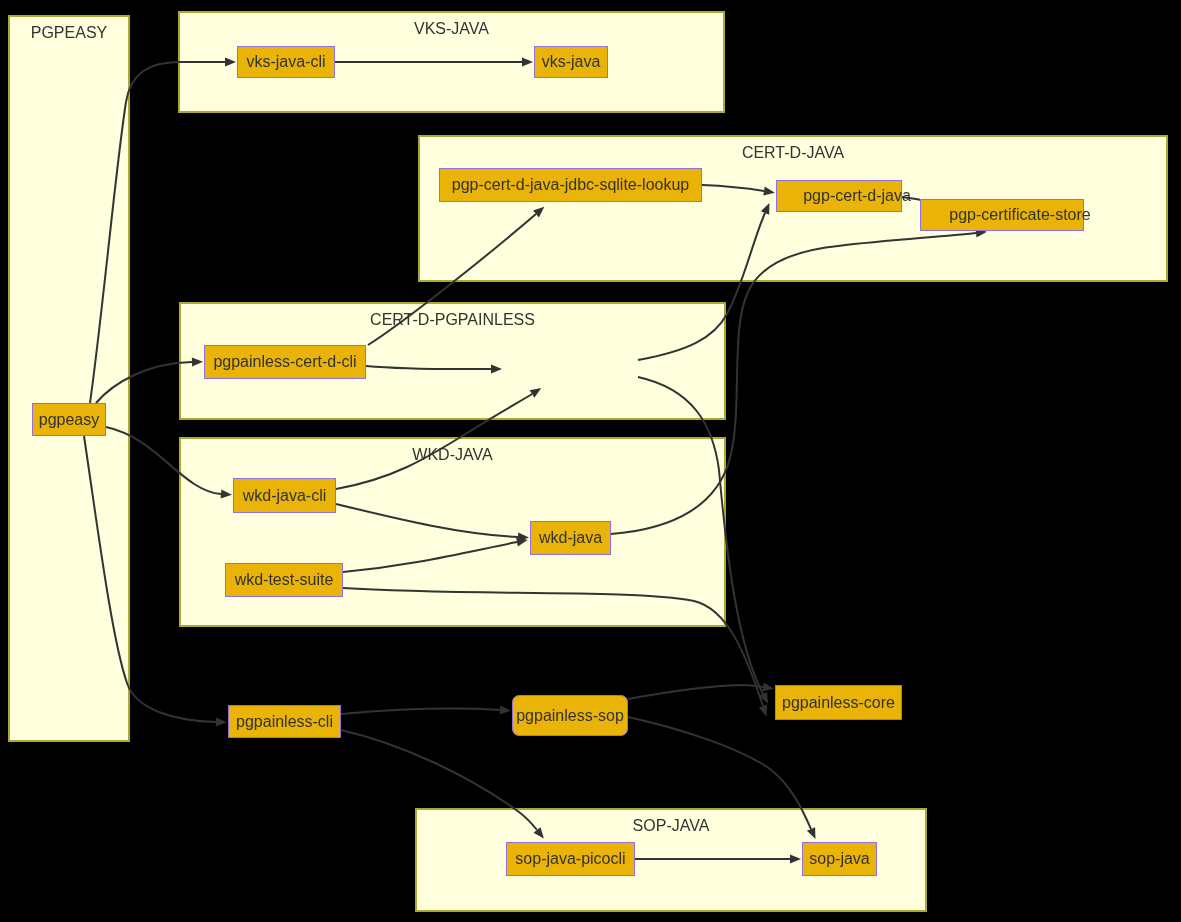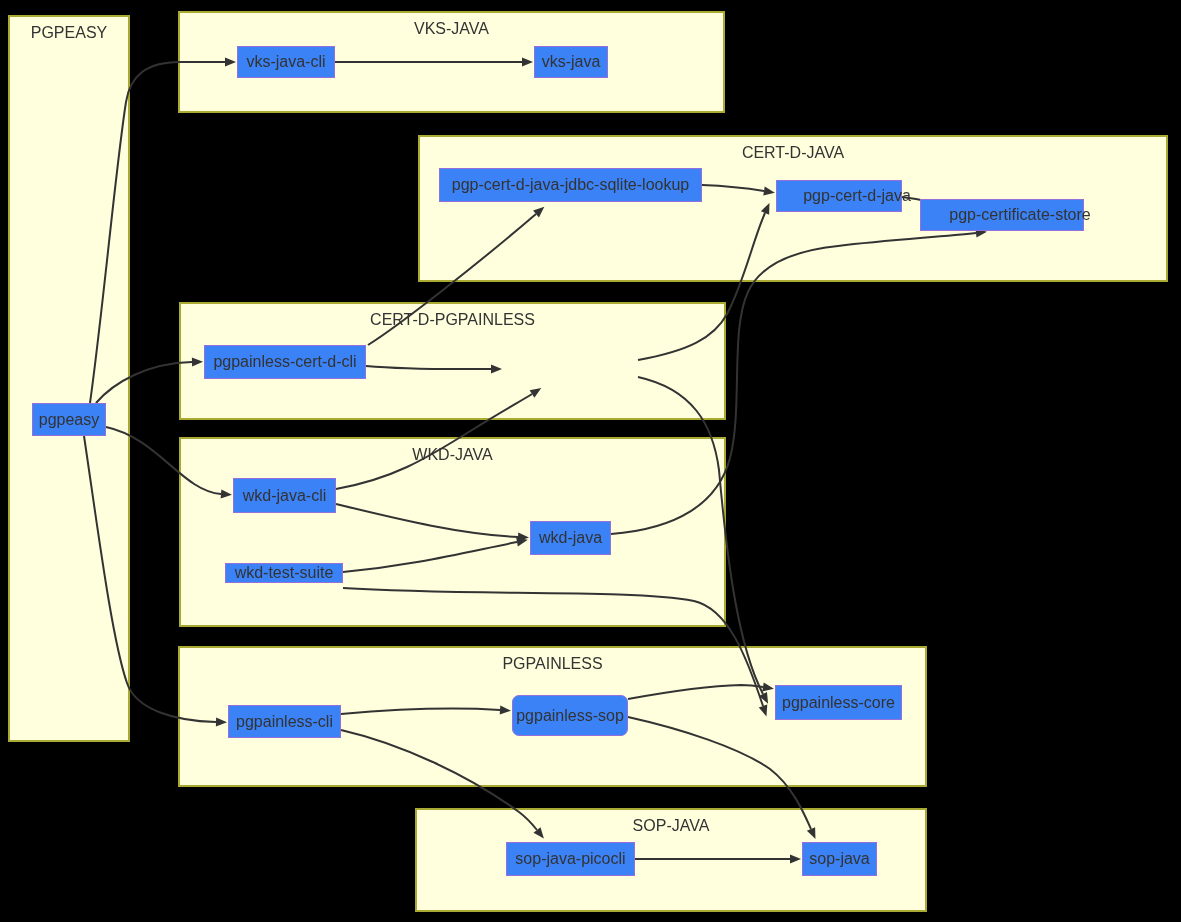--- a/index.html
+++ b/index.html
@@ -10,21 +10,21 @@
   .group{
     position:absolute;background:#ffffde;border:2px solid #aaaa33;
     box-sizing:border-box;z-index:1;
   }
   .group-label{
     position:absolute;top:7px;left:0;width:100%;text-align:center;
     color:#333;font-size:16px;line-height:18px;white-space:nowrap;
   }
   .edges{position:absolute;left:0;top:0;z-index:2;}
   .node{
-    position:absolute;background:#3b82f6;border:1.5px solid #9370db;
+    position:absolute;background:#eab308;border:1.5px solid #9370db;
     box-sizing:border-box;z-index:3;display:flex;align-items:center;
     justify-content:center;color:#333;font-size:16px;white-space:nowrap;
   }
 </style>
 </head>
 <body>
 
 <div class="canvas">
 
   <div class="group" style="left:8px;top:15px;width:122px;height:727px;">
@@ -34,23 +34,20 @@
     <div class="group-label">VKS-JAVA</div>
   </div>
   <div class="group" style="left:418px;top:135px;width:750px;height:147px;">
     <div class="group-label">CERT-D-JAVA</div>
   </div>
   <div class="group" style="left:179px;top:302px;width:547px;height:118px;">
     <div class="group-label">CERT-D-PGPAINLESS</div>
   </div>
   <div class="group" style="left:179px;top:437px;width:547px;height:190px;">
     <div class="group-label">WKD-JAVA</div>
-  </div>
-  <div class="group" style="left:178px;top:646px;width:749px;height:141px;">
-    <div class="group-label">PGPAINLESS</div>
   </div>
   <div class="group" style="left:415px;top:808px;width:512px;height:104px;">
     <div class="group-label">SOP-JAVA</div>
   </div>
 
   <svg class="edges" width="1181" height="922" viewBox="0 0 1181 922">
     <defs>
       <marker id="arrow" markerUnits="userSpaceOnUse" markerWidth="14" markerHeight="14" refX="1" refY="7" orient="auto">
         <path d="M1,2.5 L12,7 L1,11.5 Z" fill="#333333"></path>
       </marker>
@@ -82,20 +79,20 @@
 
   <div class="node" style="left:32px;top:403px;width:74px;height:33px;">pgpeasy</div>
   <div class="node" style="left:237px;top:46px;width:98px;height:32px;">vks-java-cli</div>
   <div class="node" style="left:534px;top:46px;width:74px;height:32px;">vks-java</div>
   <div class="node" style="left:439px;top:168px;width:263px;height:34px;">pgp-cert-d-java-jdbc-sqlite-lookup</div>
   <div class="node" style="left:776px;top:180px;width:126px;height:32px;padding-left:36px;">pgp-cert-d-java</div>
   <div class="node" style="left:920px;top:199px;width:164px;height:32px;padding-left:36px;">pgp-certificate-store</div>
   <div class="node" style="left:204px;top:345px;width:162px;height:34px;">pgpainless-cert-d-cli</div>
   <div class="node" style="left:233px;top:478px;width:103px;height:35px;">wkd-java-cli</div>
   <div class="node" style="left:530px;top:521px;width:81px;height:34px;">wkd-java</div>
-  <div class="node" style="left:225px;top:563px;width:118px;height:20px;">wkd-test-suite</div>
+  <div class="node" style="left:225px;top:563px;width:118px;height:34px;">wkd-test-suite</div>
   <div class="node" style="left:228px;top:705px;width:113px;height:33px;">pgpainless-cli</div>
   <div class="node" style="left:512px;top:695px;width:116px;height:41px;border-radius:7px;">pgpainless-sop</div>
   <div class="node" style="left:775px;top:685px;width:127px;height:35px;">pgpainless-core</div>
   <div class="node" style="left:506px;top:842px;width:129px;height:34px;">sop-java-picocli</div>
   <div class="node" style="left:802px;top:842px;width:75px;height:34px;">sop-java</div>
 
 </div>
 
 </body></html>

